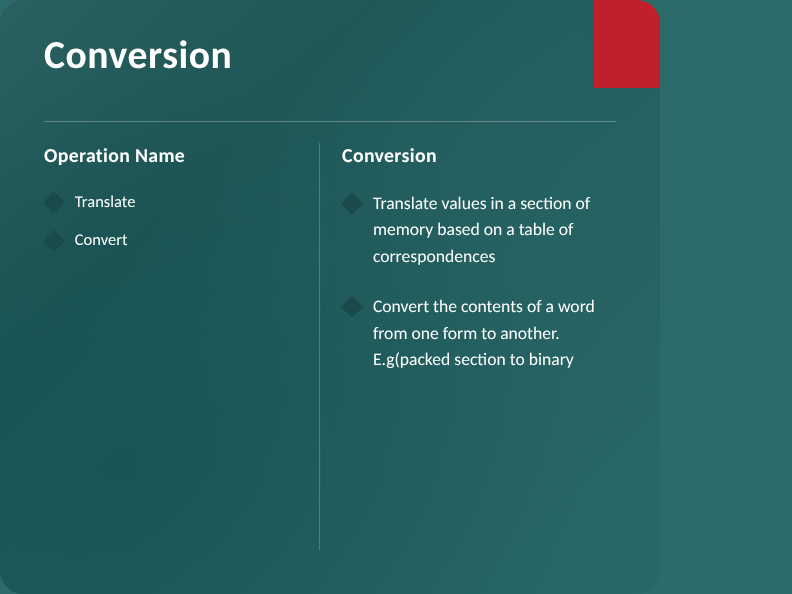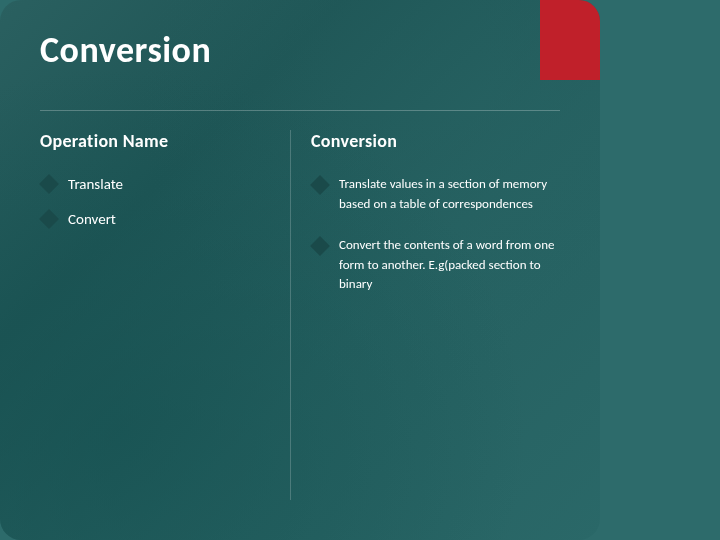--- a/index.html
+++ b/index.html
@@ -148,21 +148,21 @@
       content: '';
       display: block;
       width: 14px;
       height: 14px;
       background: #1a4a4a;
       transform: rotate(45deg);
       margin: 2px 0 0 2px;
     }
 
     .desc-text {
-      font-size: 13px;
+      font-size: 16px;
       color: #ffffff;
       line-height: 1.5;
     }
 
     
     .v-separator {
       width: 1px;
       background: rgba(255,255,255,0.2);
       margin: 0 10px;
       align-self: stretch;

